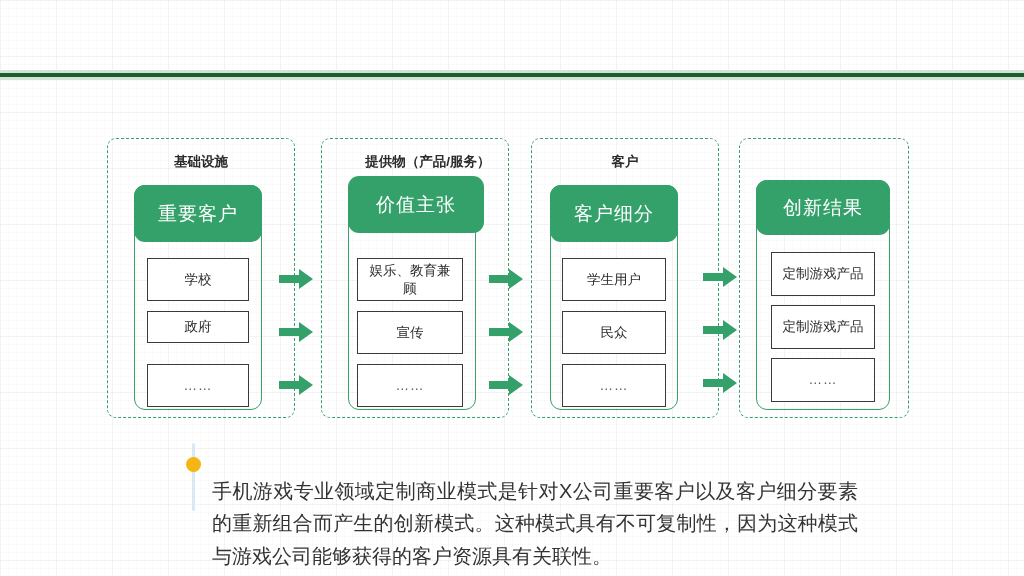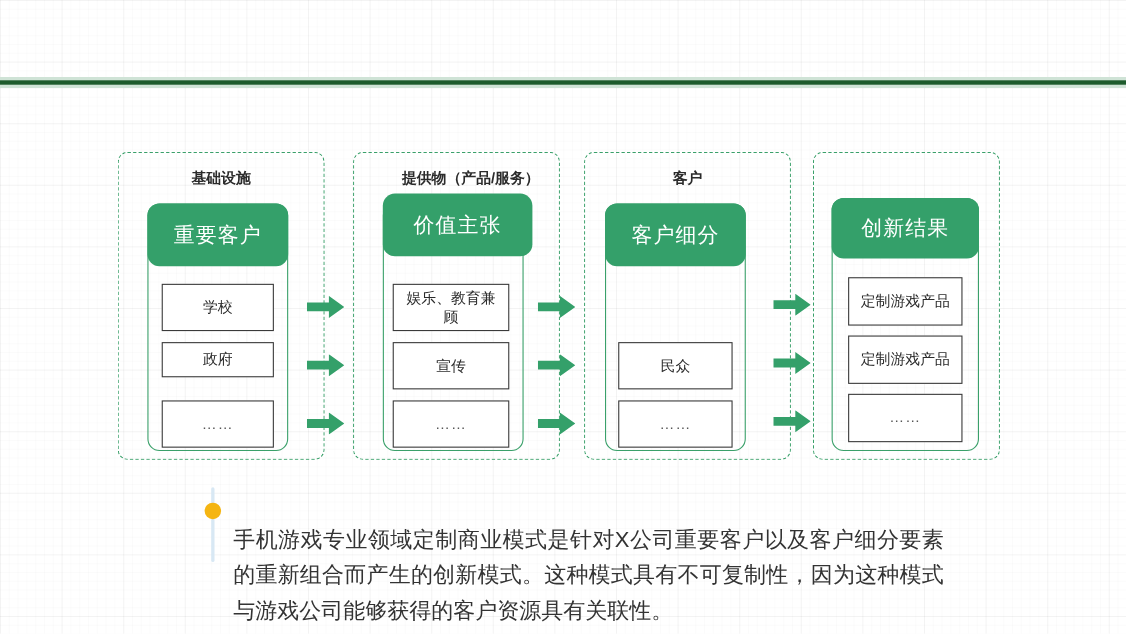--- a/index.html
+++ b/index.html
@@ -121,20 +121,21 @@
     <div class="card" style="left:348px;top:185px;width:128px;height:225px;"></div>
     <div class="card-head" style="left:348px;top:176px;width:136px;height:57px;">价值主张</div>
     <div class="item" style="left:357px;top:258px;width:106px;height:43px;">娱乐、教育兼顾</div>
     <div class="item" style="left:357px;top:311px;width:106px;height:43px;">宣传</div>
     <div class="item ellipsis" style="left:357px;top:364px;width:106px;height:43px;">……</div>
 
     <div class="col-dash" style="left:531px;top:138px;width:188px;height:280px;"></div>
     <div class="col-title" style="left:531px;top:153px;width:188px;">客户</div>
     <div class="card" style="left:550px;top:185px;width:128px;height:225px;"></div>
     <div class="card-head" style="left:550px;top:185px;width:128px;height:57px;">客户细分</div>
+    <div class="item" style="left:562px;top:258px;width:104px;height:43px;">学生用户</div>
     <div class="item" style="left:562px;top:311px;width:104px;height:43px;">民众</div>
     <div class="item ellipsis" style="left:562px;top:364px;width:104px;height:43px;">……</div>
 
     <div class="col-dash" style="left:739px;top:138px;width:170px;height:280px;"></div>
     <div class="card" style="left:756px;top:180px;width:134px;height:230px;"></div>
     <div class="card-head" style="left:756px;top:180px;width:134px;height:55px;">创新结果</div>
     <div class="item" style="left:771px;top:252px;width:104px;height:44px;">定制游戏产品</div>
     <div class="item" style="left:771px;top:305px;width:104px;height:44px;">定制游戏产品</div>
     <div class="item ellipsis" style="left:771px;top:358px;width:104px;height:44px;">……</div>
 

